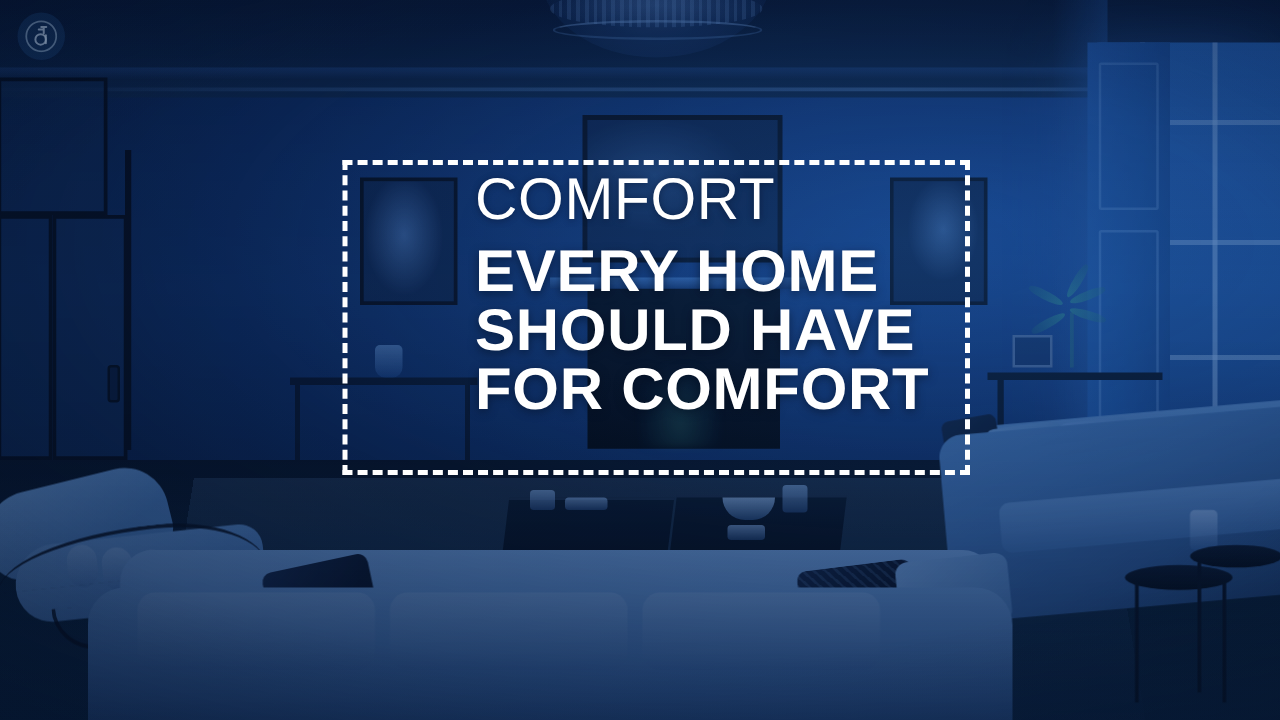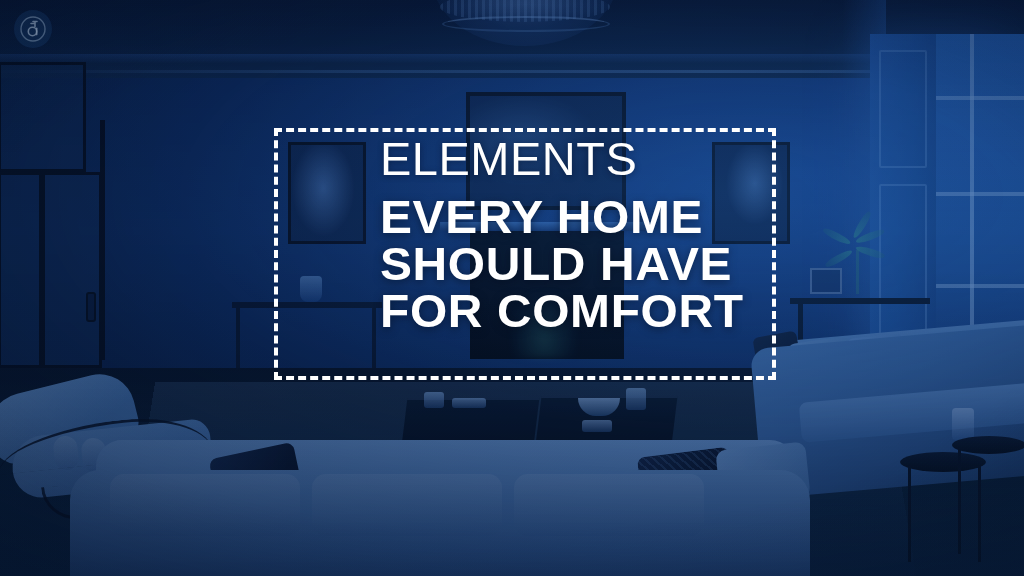--- a/index.html
+++ b/index.html
@@ -511,19 +511,19 @@
       <circle cx="13" cy="13" r="12" fill="none" stroke="rgba(200,225,250,.55)" stroke-width="1.4"></circle>
       <path d="M13 5.5 h4 M15 5.5 v5 M11 7.5 h4" fill="none" stroke="rgba(215,235,255,.75)" stroke-width="1.6" stroke-linecap="round"></path>
       <circle cx="12.5" cy="15.5" r="4.2" fill="none" stroke="rgba(215,235,255,.75)" stroke-width="1.6"></circle>
       <path d="M16.7 12.2 v6.4" fill="none" stroke="rgba(215,235,255,.75)" stroke-width="1.6" stroke-linecap="round"></path>
     </svg>
   </div>
 
   <div class="dash-box"></div>
 
   <div class="headline">
-    <div class="hl-light">ELEMENTS</div>
+    <div class="hl-light">COMFORT</div>
     <div class="hl-bold first">EVERY HOME</div>
     <div class="hl-bold">SHOULD HAVE</div>
     <div class="hl-bold">FOR COMFORT</div>
   </div>
 
 </div>
 
 </body></html>

